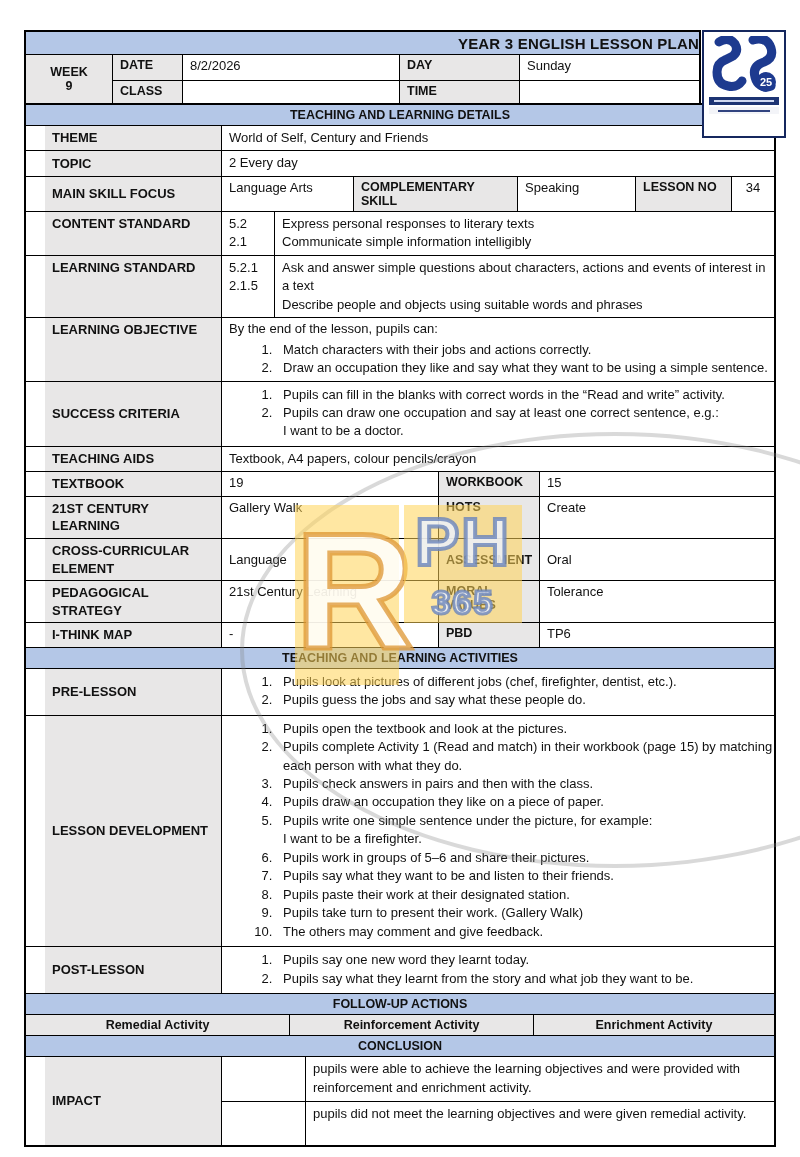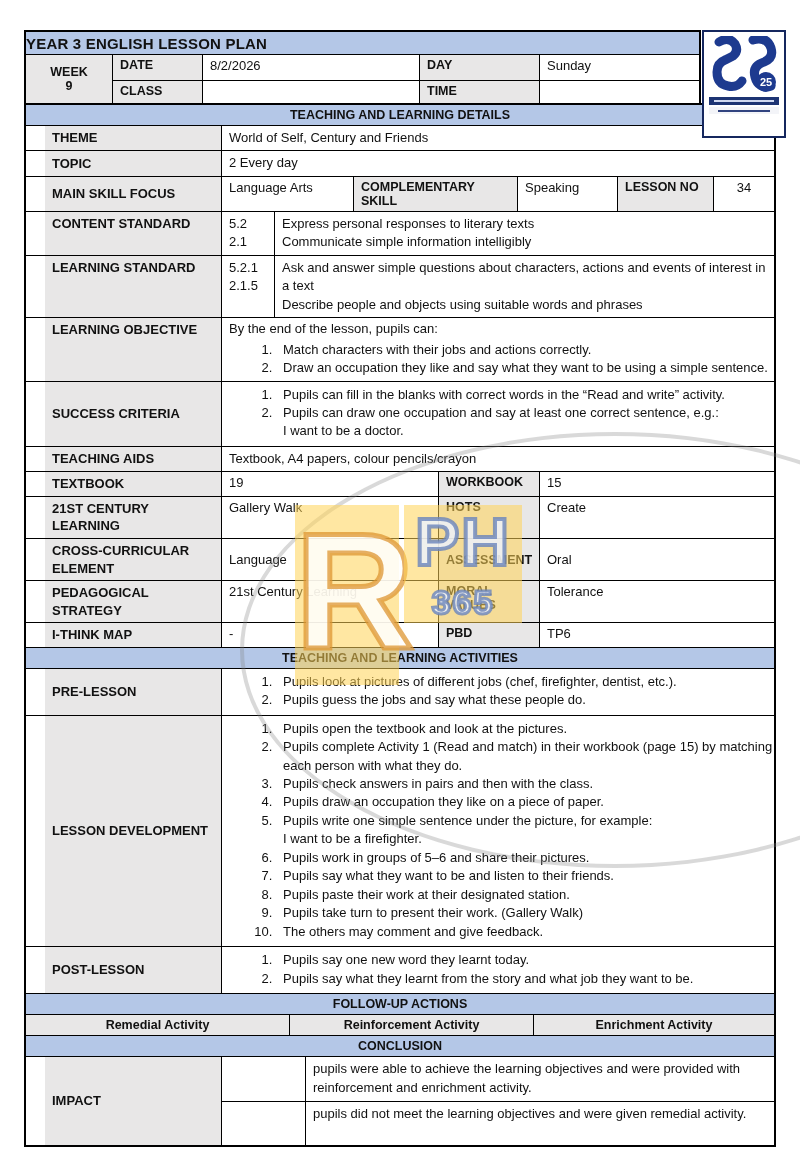--- a/index.html
+++ b/index.html
@@ -11,32 +11,32 @@
     font-family: "Liberation Sans", "DejaVu Sans", sans-serif;
     color:#111;
     overflow: hidden;
   }
   .doc { position:absolute; left:24px; top:30px; width:752px; }
 
   
   .band-top { width:677px; border:2px solid #000; border-bottom:0; }
   .title-row {
     background:var(--blue);
-    text-align:left; font-weight:bold; font-size:15px;
+    text-align:right; font-weight:bold; font-size:15px;
     padding:3px 0 2px 0; letter-spacing:.2px;
   }
   .band-grid { display:flex; border-top:1px solid #000; }
   .cell { padding:3px 7px; font-size:13px; }
   .lab  { background:var(--gray); font-weight:bold; font-size:12.5px; }
   .bl   { border-left:1px solid #000; }
   .week-cell { width:86px; text-align:center; display:flex; flex-direction:column; justify-content:center; }
   .band-right { flex:1; }
   .band-row { display:flex; }
   .band-row + .band-row { border-top:1px solid #000; }
-  .w-datelab { width:90px; }
+  .w-datelab { width:70px; }
   .w-dateval { width:217px; }
   .w-daylab  { width:120px; }
   .w-dayval  { flex:1; }
 
   
   .band-main { width:752px; border:2px solid #000; }
   .row { display:flex; border-top:1px solid #000; }
   .row:first-child { border-top:0; }
   .hdr {
     background:var(--blue); font-weight:bold; font-size:12.5px;
@@ -50,21 +50,21 @@
   .labcell.vtop { align-items:flex-start; }
   .val { flex:1; padding:3px 7px; font-size:13px; line-height:1.42; }
   .pre { white-space:pre-line; }
   .codes { width:54px; border-right:1px solid #000; padding:3px 7px; font-size:13px; line-height:1.42; white-space:pre-line; }
   .minrow { min-height:22px; }
 
   
   .w-skillval { width:132px; border-left:1px solid #000; }
   .w-complab  { width:164px; }
   .w-speak    { width:100px; }
-  .w-lessonlab{ width:96px; }
+  .w-lessonlab{ width:96px;margin-left:18px; }
   .w-lessonno { flex:1; text-align:center; }
 
   
   .w-v1 { width:217px; border-left:1px solid #000; }
   .w-l2 { width:101px; }
   .w-v2 { flex:1; }
 
   ol.nlist { margin:2px 0 3px 0; padding-left:54px; }
   ol.nlist li { padding-left:7px; font-size:13px; line-height:1.42; white-space:pre-line; }
   .intro { padding:2px 7px 0 7px; font-size:13px; line-height:1.42; }

